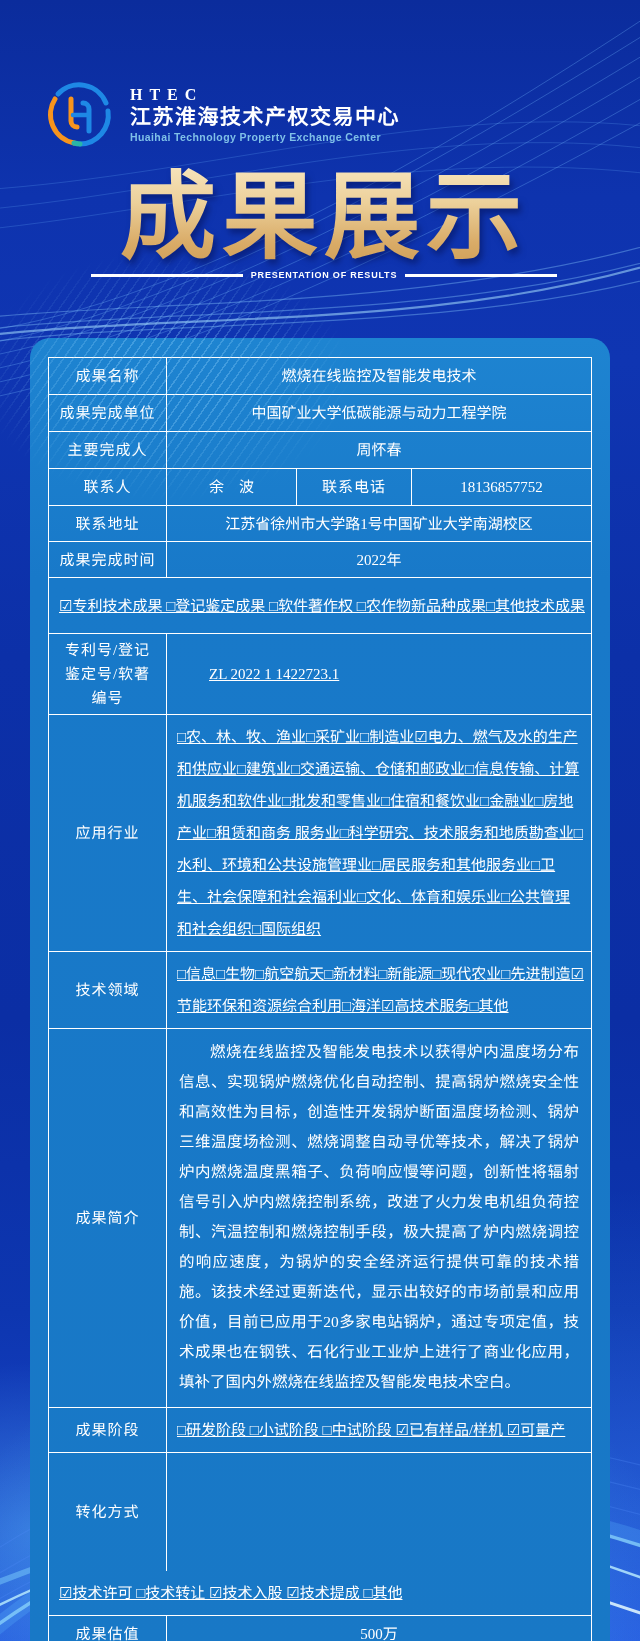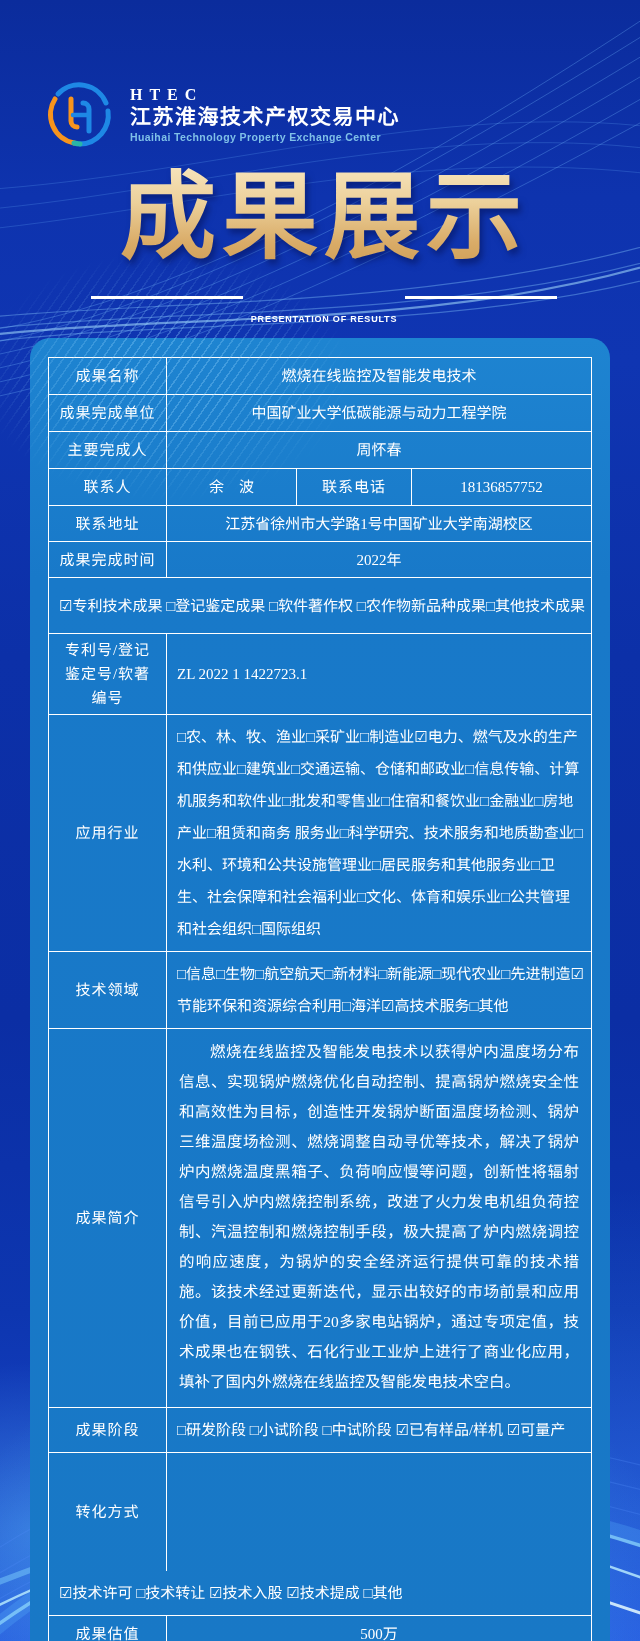--- a/index.html
+++ b/index.html
@@ -32,40 +32,40 @@
 
   
   .banner{position:absolute;top:168px;left:4px;width:640px;z-index:5;text-align:center;}
   .main-title{display:inline-block;font-family:"Liberation Serif","DejaVu Serif",serif;font-weight:bold;
     font-size:96px;line-height:100px;letter-spacing:6px;
     background:linear-gradient(180deg,#f6e3ba 0%,#ecd09a 35%,#d9ab67 75%,#cf9e57 100%);
     -webkit-background-clip:text;background-clip:text;color:transparent;
     filter:drop-shadow(3px 5px 3px rgba(4,18,90,.55));}
   .sub-row{margin-top:2px;display:flex;align-items:center;justify-content:center;gap:8px;}
   .sub-line{width:152px;height:3px;background:#fff;}
-  .sub-text{color:#fff;font-weight:bold;font-size:9px;letter-spacing:.8px;white-space:nowrap;margin-top:44px;}
+  .sub-text{color:#fff;font-weight:bold;font-size:9px;letter-spacing:.8px;white-space:nowrap;}
 
   
   .panel{position:absolute;left:30px;top:338px;width:580px;min-height:1105px;z-index:3;
     box-sizing:border-box;border-radius:20px;padding:19px 18px;
     background:linear-gradient(180deg,#1e84d1 0%,#1879c9 18%,#1878c6 100%);}
   .tbl{border:1.5px solid #fff;display:flex;flex-direction:column;color:#fff;
     font-family:"Liberation Serif","DejaVu Serif",serif;font-size:15px;}
   .trow{display:flex;border-top:1.5px solid #fff;}
   .trow:first-child{border-top:none;}
   .tlabel{flex:0 0 118px;width:118px;box-sizing:border-box;border-right:1.5px solid #fff;
     display:flex;align-items:center;justify-content:center;text-align:center;
     padding:4px 8px;letter-spacing:1px;line-height:24px;}
   .tcell{flex:1;box-sizing:border-box;display:flex;align-items:center;justify-content:center;
     text-align:center;padding:4px 10px;line-height:24px;}
   .tcell.mid{flex:0 0 130px;border-right:1.5px solid #fff;}
   .tcell.mid2{flex:0 0 115px;border-right:1.5px solid #fff;letter-spacing:1px;}
-  .tcell.left{justify-content:flex-start;text-align:left;padding:6px 6px 6px 10px;line-height:32px;}
+  .tcell.left{justify-content:flex-start;text-align:left;padding:6px 6px 6px 10px;line-height:32px;text-decoration:underline;}
   .tcell.para{display:block;text-align:justify;text-indent:2em;padding:8px 12px 10px;line-height:30px;font-size:15.5px;}
-  .h36{min-height:36px;} .h35{min-height:35px;} .h55{min-height:55px;} .h58{min-height:58px;}
+  .h36{min-height:36px;} .h35{min-height:35px;} .h55{min-height:55px;} .h58{min-height:58px;gap:32px;}
   .h185{min-height:185px;} .h60{min-height:60px;} .h325{min-height:325px;} .h38{min-height:38px;flex-direction:column;}
 </style>
 </head>
 <body>
 
 <div class="page">
 
   <div class="bg-base"></div>
 
   <svg class="bg-waves" width="640" height="1641" viewBox="0 0 640 1641" xmlns="http://www.w3.org/2000/svg">

